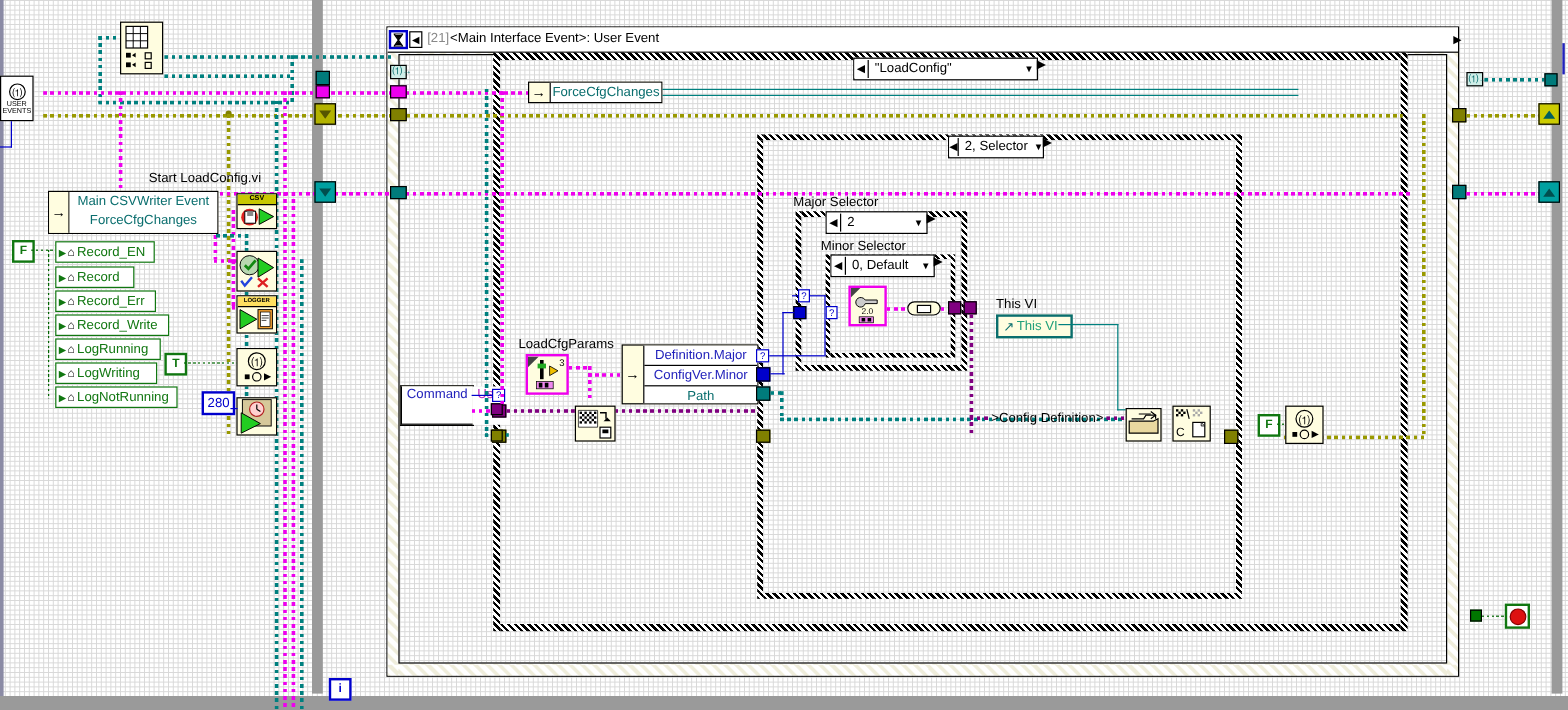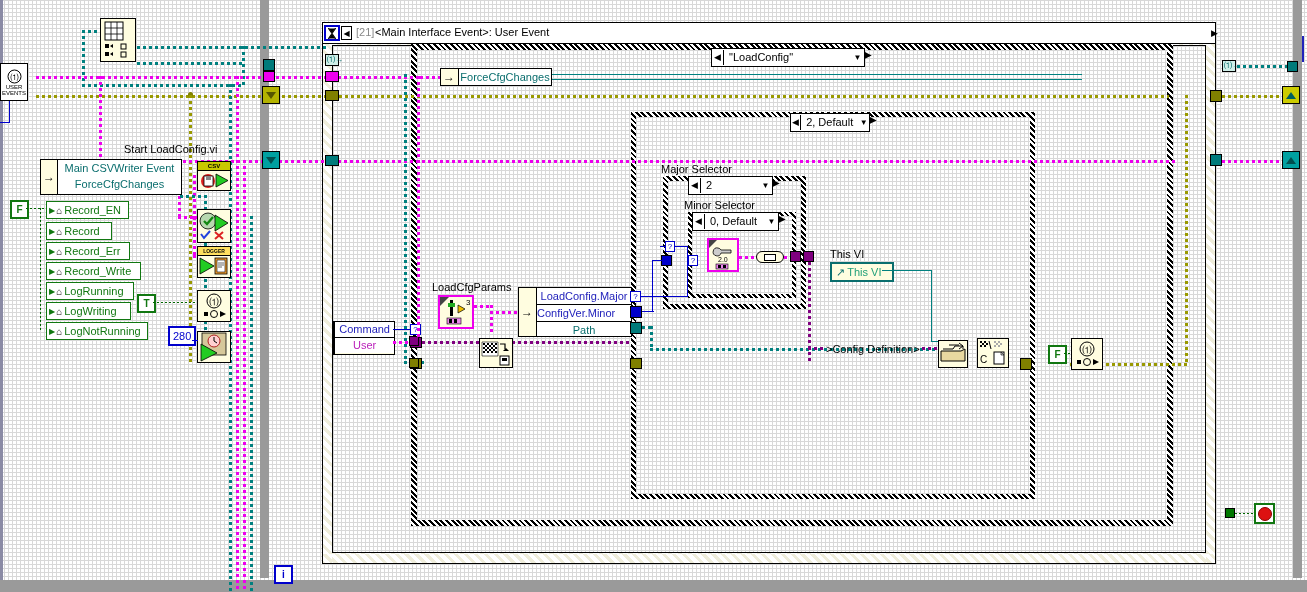--- a/index.html
+++ b/index.html
@@ -44,21 +44,21 @@
   .selbar .arrow{width:11px;height:15px;display:flex;align-items:center;justify-content:center;border-right:1px solid #000;font-size:9px;line-height:1;background:#fff;}
   .selbar .txt{padding:0 5px;white-space:nowrap;flex:1;line-height:15px;}
   .selbar .dd{width:13px;display:flex;align-items:center;justify-content:center;font-size:8px;}
   .sel-outarrow{position:absolute;font-size:10px;line-height:1;color:#000;}
 
   
   .txtlabel{position:absolute;font-size:11px;color:#000;white-space:nowrap;}
 
   .bundle{position:absolute;background:#fffde0;border:1px solid #000;display:flex;}
   .bundle .bar{width:8px;background:#808080;border-right:1px solid #000;}
-  .bundle .rows{flex:1;display:flex;flex-direction:column;}
+  .bundle .rows{flex:1;display:flex;flex-direction:row;}
   .bundle .rows > div{font-size:11px;text-align:center;border-bottom:1px solid #000;background:#fff;padding:0 4px;line-height:15px;white-space:nowrap;}
   .bundle .rows > div:last-child{border-bottom:none;}
 
   .evtnode{position:absolute;background:#fffde0;border:1px solid #000;display:flex;align-items:stretch;}
   .evtnode .ar{width:16px;display:flex;align-items:center;justify-content:center;font-size:12px;border-right:1px solid #000;background:#fffde0;}
   .evtnode .rows{flex:1;display:flex;flex-direction:column;background:#fff;}
   .evtnode .rows > div{font-size:11px;color:#0a6e6e;text-align:center;line-height:16px;padding:0 6px;white-space:nowrap;}
 
   .ctlbox{position:absolute;border:1px solid #117711;background:#fff;display:flex;align-items:center;height:16px;padding:0 4px 0 2px;}
   .ctlbox .gl{font-size:8px;color:#117711;margin-right:1px;}
@@ -143,21 +143,21 @@
               border:5px solid #000;
               border-image:repeating-linear-gradient(45deg,#000 0 2px,#fff 2px 4px) 5;"></div>
   <div class="abs" style="left:636px;top:117px;width:394px;height:377px;background:#fff;
               background-image:linear-gradient(to right,#d8d8d8 1px,transparent 1px),linear-gradient(to bottom,#d8d8d8 1px,transparent 1px);
               background-size:4px 4px;"></div>
 
   <div class="selbar" style="left:790px;top:113px;width:78px;">
     <div class="arrow">
       <span>◀</span>
     </div>
-    <div class="txt">2, Default</div>
+    <div class="txt">2, Selector</div>
     <div class="dd">
       <span>▼</span>
     </div>
   </div>
   <div class="sel-outarrow" style="left:869px;top:115px;">
     <span>▶</span>
   </div>
 
   <div class="txtlabel" style="left:661px;top:163px;">Major Selector</div>
   <div class="abs" style="left:663px;top:176px;width:143px;height:133px;
@@ -486,22 +486,22 @@
       <rect x="20" y="17" width="9" height="9" fill="#fff" stroke="#000" stroke-width="1"></rect>
       <path d="M22 19 h5 v3 h-5 z" fill="#000"></path>
     </svg>
   </div>
 
   <div class="abs" style="left:518px;top:287px;width:114px;height:50px;background:#fffde0;border:1px solid #000;display:flex;">
     <div class="abs" style="left:0;top:0;width:16px;height:48px;display:flex;align-items:center;justify-content:center;font-size:12px;">
       <span>→</span>
     </div>
     <div class="abs" style="left:17px;top:0;right:0;bottom:0;background:#fff;border-left:1px solid #000;display:flex;flex-direction:column;">
-      <div style="font-size:11px;color:#2222bb;text-align:center;line-height:16px;border-bottom:1px solid #000;">LoadConfig.Major</div>
-      <div style="font-size:11px;color:#2222bb;line-height:16px;border-bottom:1px solid #000;">ConfigVer.Minor</div>
+      <div style="font-size:11px;color:#2222bb;text-align:center;line-height:16px;border-bottom:1px solid #000;">Definition.Major</div>
+      <div style="font-size:11px;color:#2222bb;text-align:center;line-height:16px;border-bottom:1px solid #000;">ConfigVer.Minor</div>
       <div style="font-size:11px;color:#0a6e6e;text-align:center;line-height:16px;">Path</div>
     </div>
   </div>
 
   <div class="abs" style="left:630px;top:291px;width:11px;height:11px;border:1px solid #0000cc;background:#fff;color:#0000cc;font-size:8px;text-align:center;line-height:10px;">?</div>
   <div class="abs" style="left:630px;top:306px;width:12px;height:12px;background:#0000cc;border:1px solid #000;"></div>
   <div class="abs" style="left:630px;top:322px;width:12px;height:12px;background:#007b7b;border:1px solid #000;"></div>
   <div class="abs" style="left:630px;top:358px;width:12px;height:11px;background:#808000;border:1px solid #000;"></div>
 
   <div class="w w-blu-h abs" style="left:641px;top:296px;width:47px;"></div>

